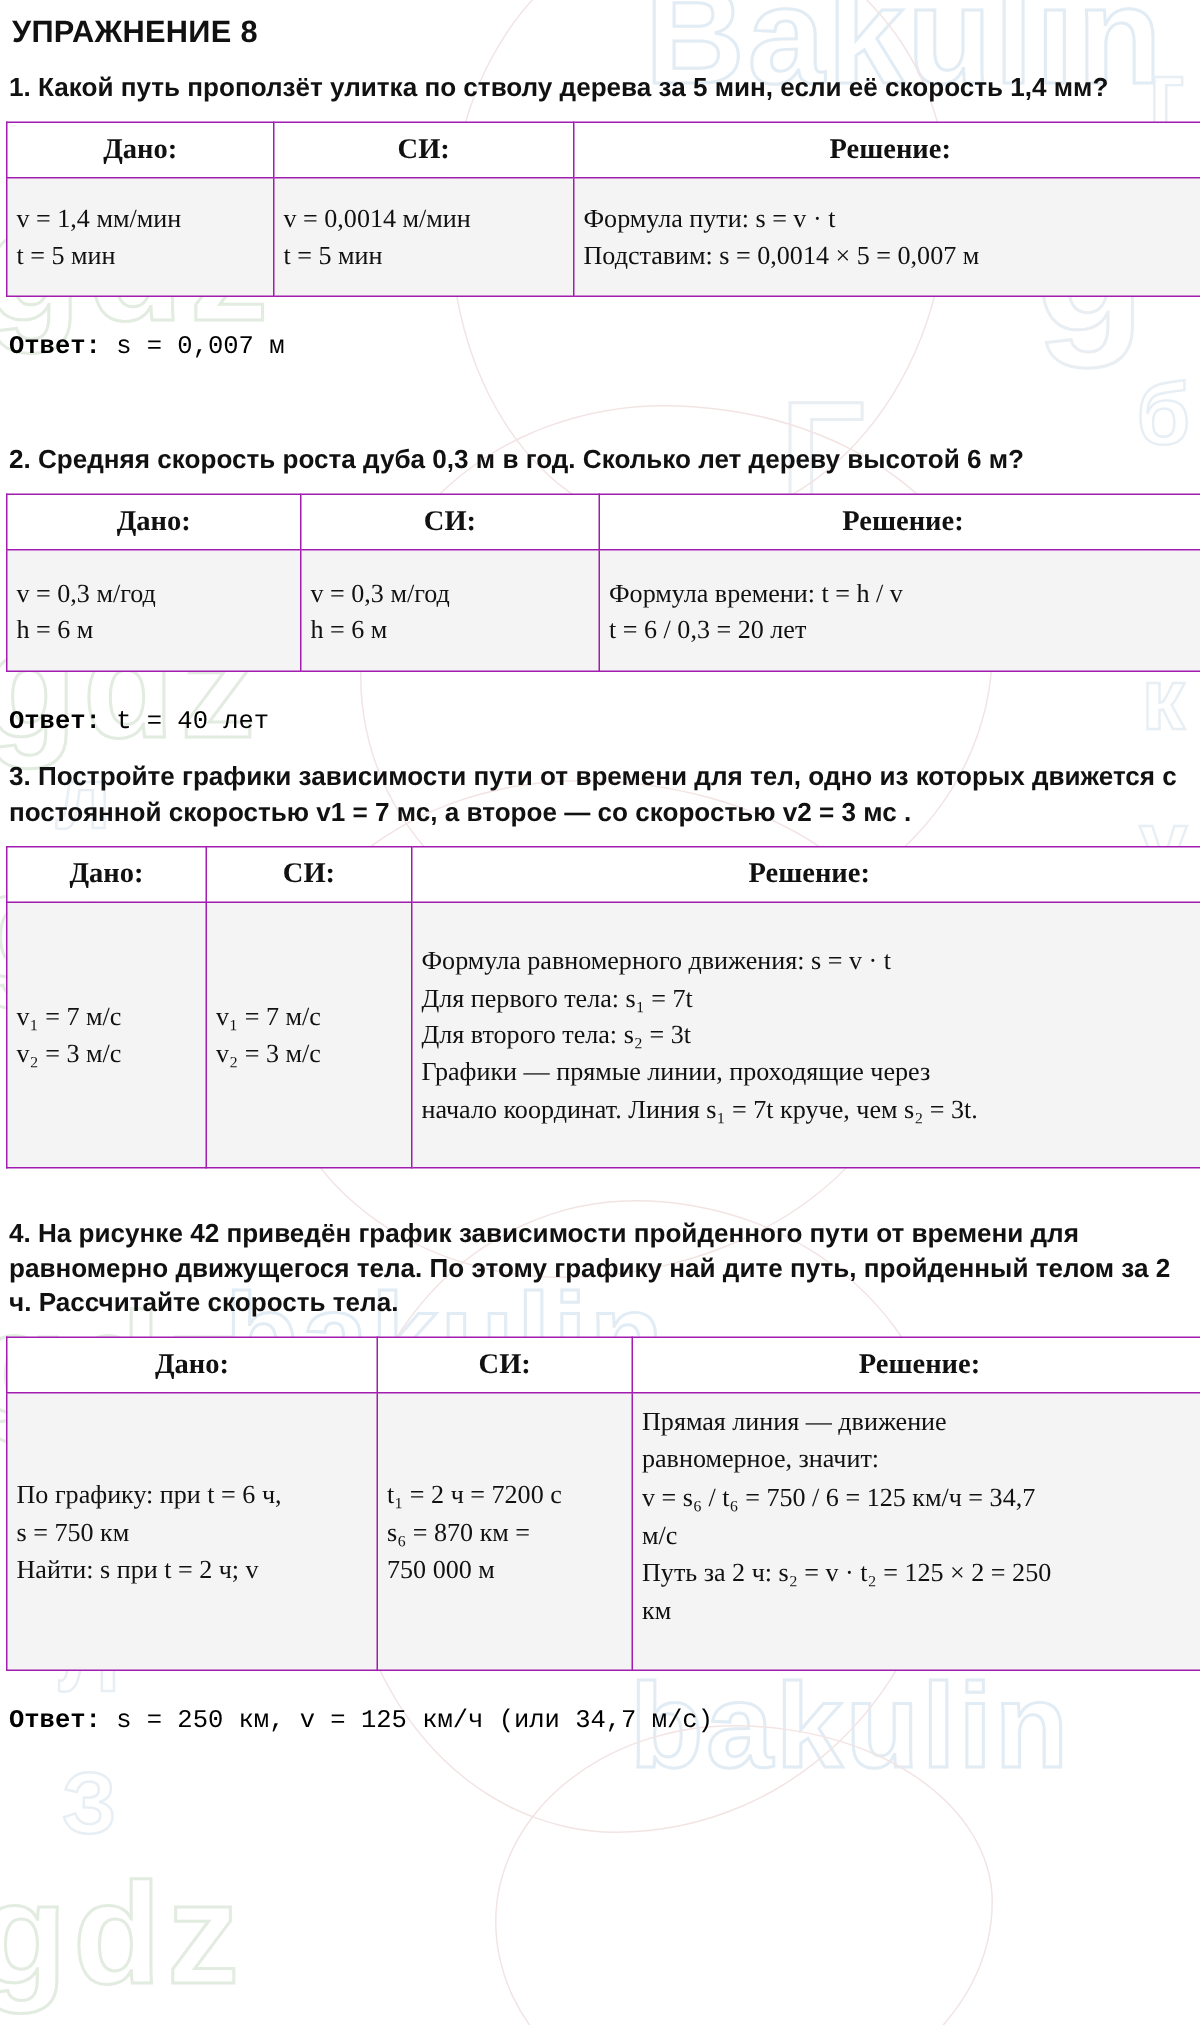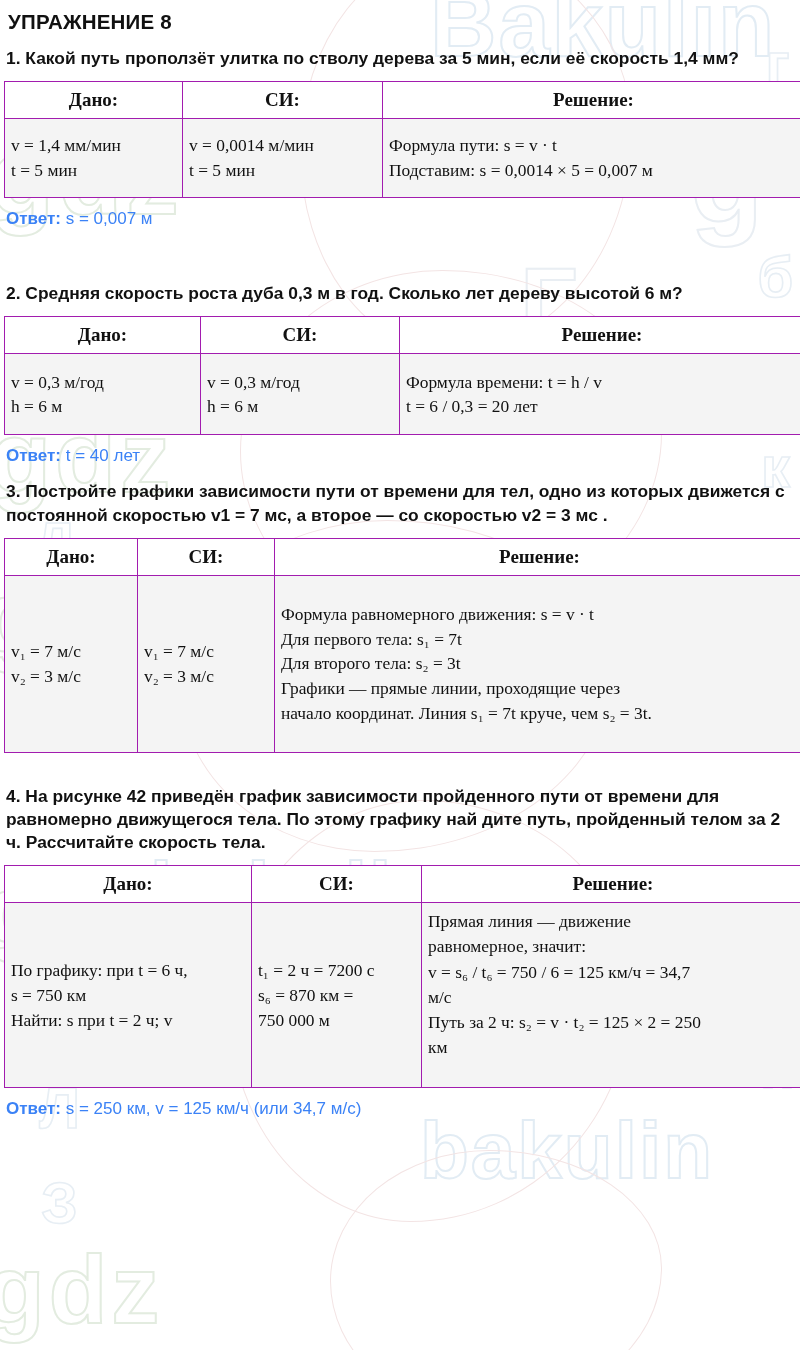--- a/index.html
+++ b/index.html
@@ -76,22 +76,23 @@
     font-size: 17.4px;
     font-weight: 700;
     line-height: 1.33;
     color: #111;
     margin: 13px 0 0 2px;
     max-width: 790px;
   }
   .answer {
     font-size: 17px;
     line-height: 1.3;
-    color: #3b82f6;
-    margin: 10px 0 0 2px;
+    color: #000000;
+    margin: 23px 0 0 2px;
+    font-family: Liberation Mono, monospace;
   }
   .answer .lbl { font-weight: 700; }
 
   
   table.solve {
     width: 800px;
     margin: 11px 0 0 0;
     border-collapse: collapse;
     table-layout: fixed;
     background: transparent;

